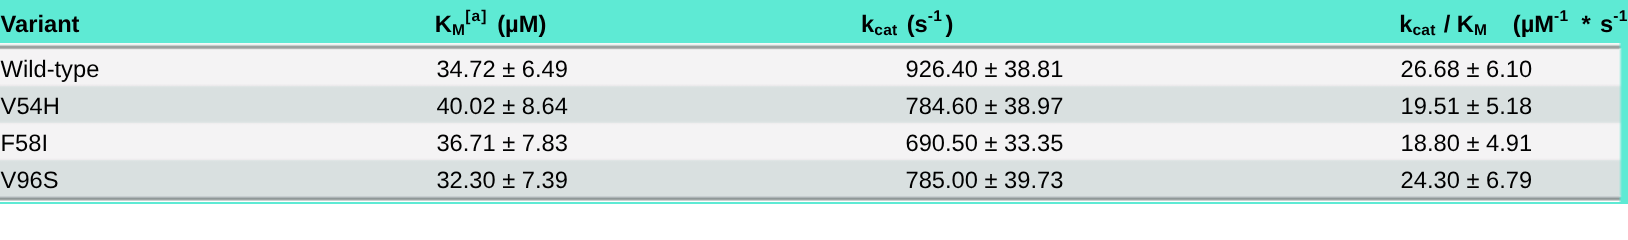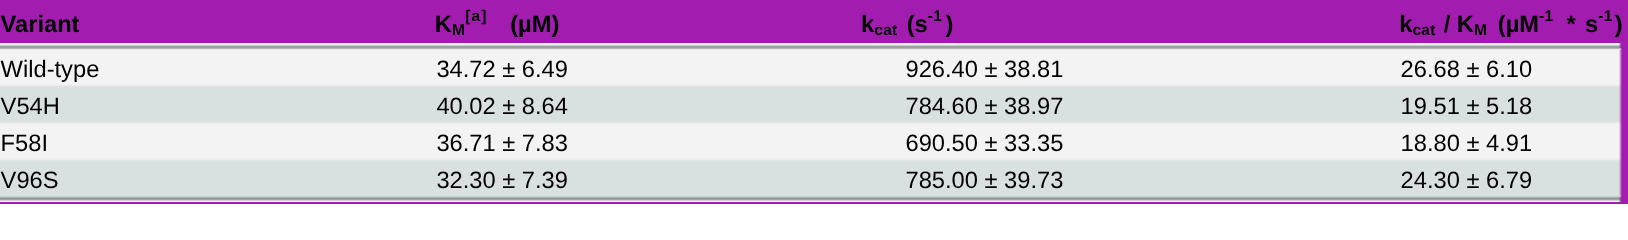--- a/index.html
+++ b/index.html
@@ -13,21 +13,21 @@
     font-family: "Liberation Sans", sans-serif;
     color: #000000;
     overflow: hidden;
     -webkit-font-smoothing: antialiased;
     text-rendering: geometricPrecision;
   }
   .table-wrap {
     position: relative;
     width: 1628px;
     height: 204px;
-    background: #a21caf;
+    background: #5eead4;
   }
 
   
   .band {
     position: absolute;
     left: 0;
     width: 1622px;
     -webkit-mask-image: linear-gradient(to right, #000 0px, #000 1619px, transparent 1622px);
     mask-image: linear-gradient(to right, #000 0px, #000 1619px, transparent 1622px);
   }
@@ -83,23 +83,23 @@
   }
   .fn-mark {
     font-size: 0.655em;
     line-height: 0;
     position: relative;
     bottom: 0.715em;
     letter-spacing: 0.075em;
     vertical-align: baseline;
   }
   .op-gap { margin-left: 13px; }
-  .unit-open-2 { margin-left: 16px; }
+  .unit-open-2 { margin-left: 3px; }
   .unit-open-3 { margin-left: 2.6px; }
-  .unit-open-4 { margin-left: 4px; }
+  .unit-open-4 { margin-left: 19px; }
   .divider-gap { margin-left: 1.4px; }
   .close-gap { margin-left: 3.2px; }
   .close-gap-4 { margin-left: 2.2px; }
   .unit-gap { margin-left: 9.3px; }
 </style>
 </head>
 <body>
 
 <div class="table-wrap">
 

